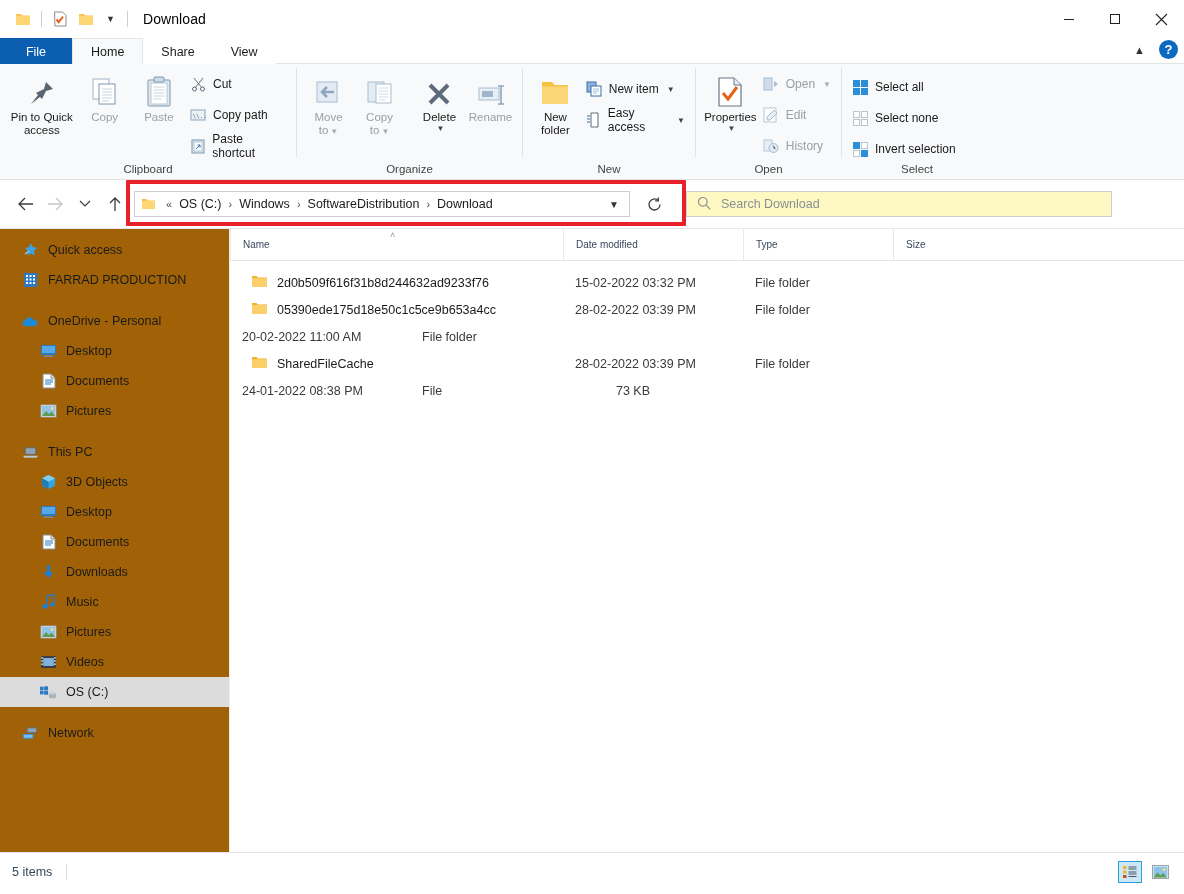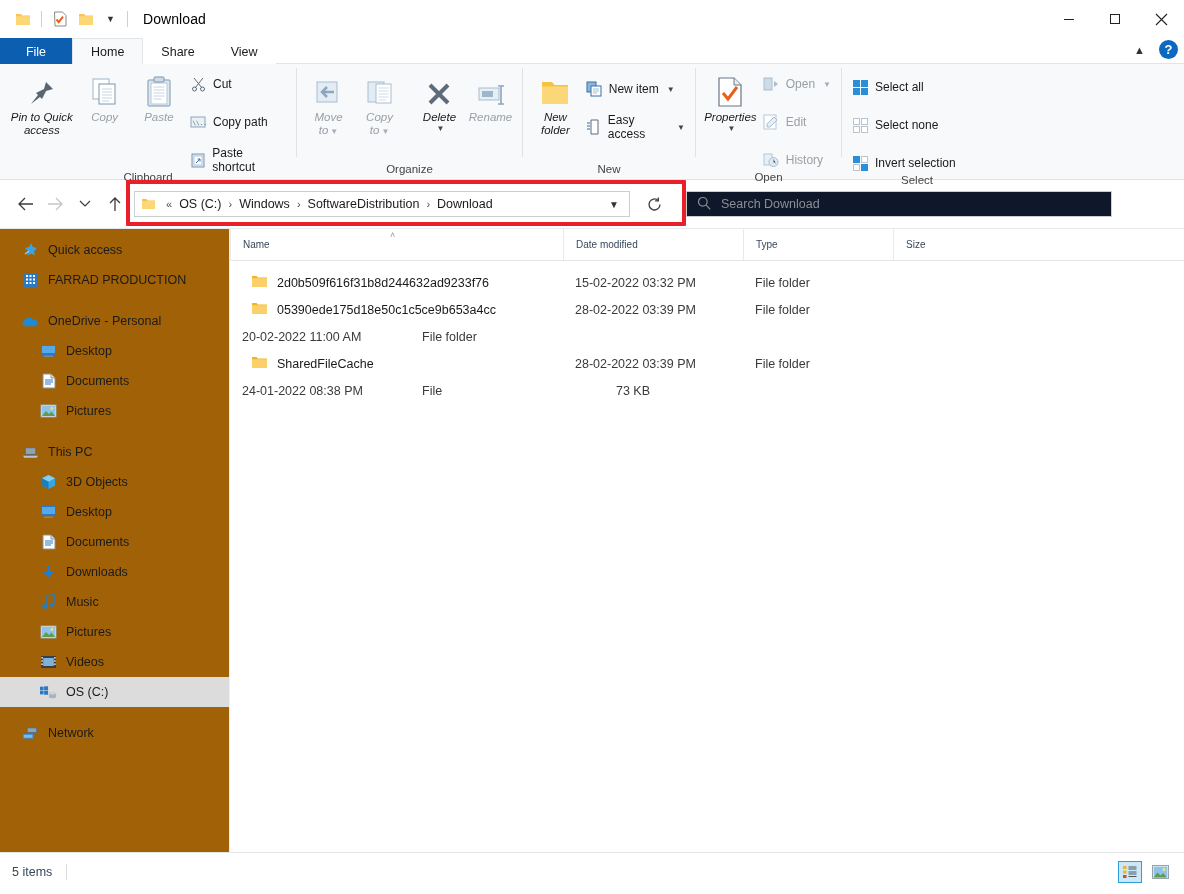--- a/index.html
+++ b/index.html
@@ -48,26 +48,26 @@
     height: 116px; background: #f7f9fb; border-bottom: 1px solid #dfe1e3;
     display: flex; align-items: stretch; position: relative;
   }
   .rgroup { display: flex; flex-direction: column; position: relative; }
   .rgroup-body { flex: 1; display: flex; align-items: flex-start; padding: 6px 6px 0 6px; }
   .rgroup-label { text-align: center; font-size: 11.5px; color: #444; padding-bottom: 4px; }
   .rgroup-sep { width: 1px; background: #e0e2e4; margin: 4px 0 22px 0; }
 
   .bigbtn {
     display: flex; flex-direction: column; align-items: center; justify-content: flex-start;
-    width: 56px; padding: 4px 2px; font-size: 11.5px; color: #1a1a1a; line-height: 1.15; text-align: center; font-style: italic;
+    width: 56px; padding: 4px 2px; font-size: 11.5px; color: #1a1a1a; line-height: 1.15; text-align: center;
   }
   .bigbtn .bi { height: 34px; display: flex; align-items: flex-end; justify-content: center; margin-bottom: 3px;}
   .bigbtn.wide { width: 74px; }
   .bigbtn.dim { color: #9aa0a6; }
-  .smallcol { display: flex; flex-direction: column; justify-content: flex-start; padding-top: 3px; gap: 16px; }
+  .smallcol { display: flex; flex-direction: column; justify-content: flex-start; padding-top: 3px; gap: 9px; }
   .smallbtn { display: flex; align-items: center; gap: 6px; font-size: 12px; color: #1a1a1a; height: 22px; padding: 0 4px; }
   .smallbtn.dim { color: #9aa0a6; }
   .smallbtn .si { width: 17px; height: 17px; display: flex; align-items: center; justify-content: center; }
   .caret-sm { font-size: 8px; color: #444; margin-left: 2px; }
   .caret-dim { font-size: 8px; color: #aab; margin-left: 2px; }
 
   
   .navbar { height: 48px; display: flex; align-items: center; padding: 0 10px; background: #fff; }
   .navbtn { width: 30px; height: 30px; display: flex; align-items: center; justify-content: center; color: #3c3c3c; }
   .navbtn.dim { color: #c3c6c8; }
@@ -78,21 +78,21 @@
   }
   .addrbar {
     width: 496px; height: 26px; border: 1px solid #cccfd1; background: #fff;
     display: flex; align-items: center; padding: 0 4px 0 6px; font-size: 12.5px; color: #1a1a1a;
   }
   .crumbsep { color: #4a4a4a; font-size: 11px; padding: 0 7px; }
   .crumb { color: #1a1a1a; }
   .addr-caret { margin-left: auto; font-size: 10px; color: #333; padding: 0 6px; }
   .refresh { width: 28px; height: 26px; display: flex; align-items: center; justify-content: center; color: #333; margin-left: 10px; }
   .searchbox {
-    margin-left: 18px; width: 426px; height: 26px; border: 1px solid #cccfd1; background: #0f172a;
+    margin-left: 18px; width: 426px; height: 26px; border: 1px solid #cccfd1; background: #fef9c3;
     display: flex; align-items: center; gap: 10px; padding: 0 10px; font-size: 12.5px; color: #8a8f94;
   }
 
   
   .main { display: flex; height: 624px; border-top: 1px solid #e6e8ea; }
   .nav-pane { width: 230px; background: #a16207; padding-top: 6px; overflow: hidden; border-right: 1px solid #eceef0;}
   .navitem { display: flex; align-items: center; height: 30px; font-size: 12.5px; color: #1a1a1a; padding-left: 22px; gap: 9px; }
   .navitem.lvl1 { padding-left: 40px; }
   .navitem.selected { background: #dcdcdc; }
   .navitem .ni { width: 17px; height: 17px; display: flex; align-items: center; justify-content: center; }

